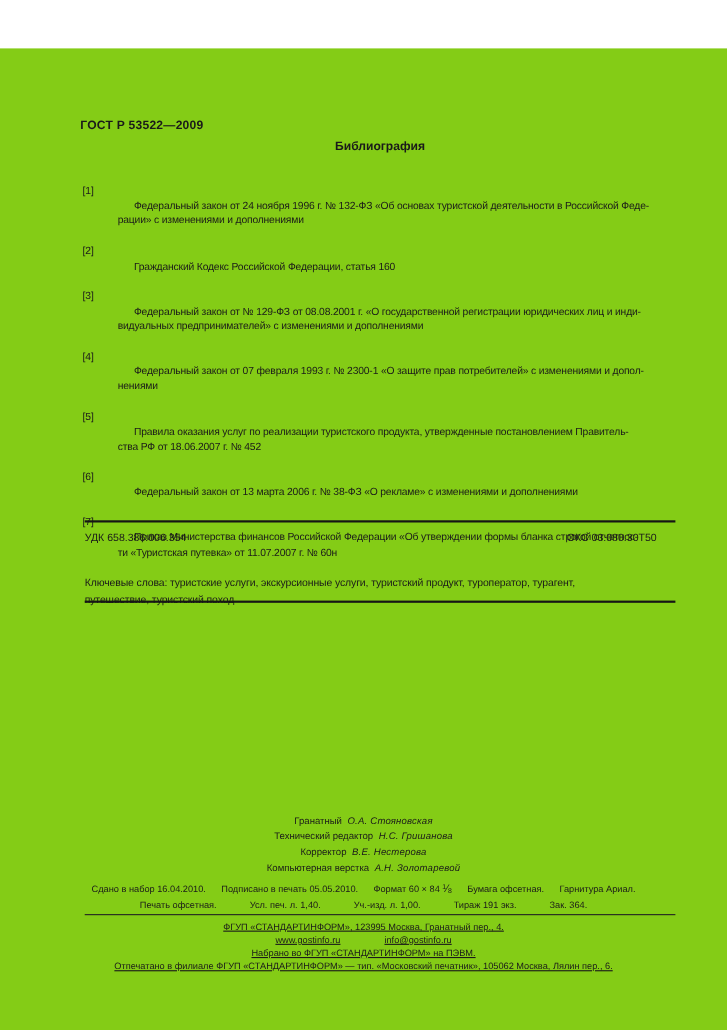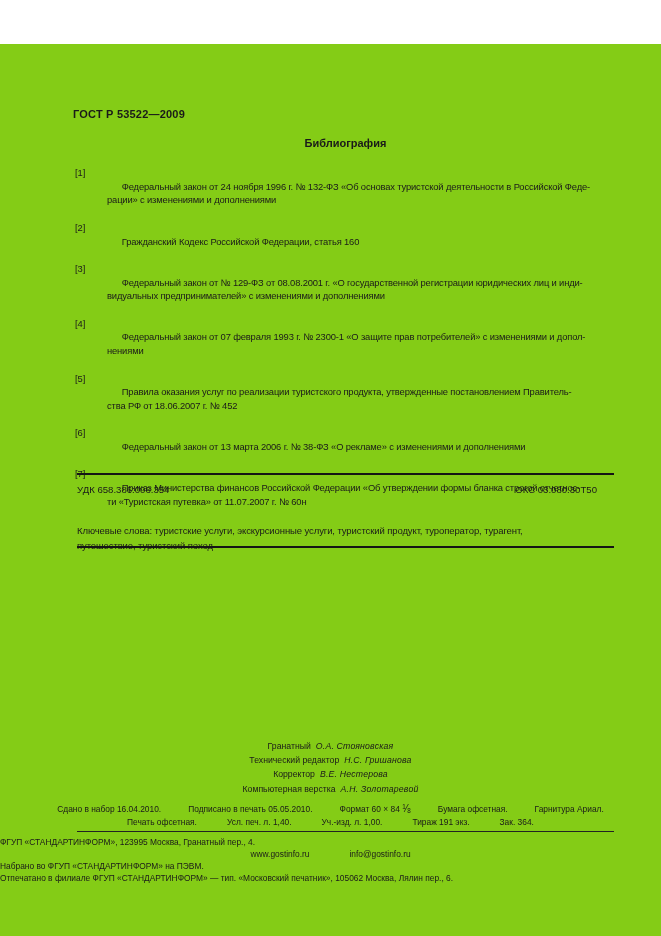--- a/index.html
+++ b/index.html
@@ -11,21 +11,21 @@
     overflow: hidden;
     position: relative;
   }
   .page { position: relative; width: 661px; height: 936px; background: #84cc16; margin-top: 44px; }
 
   .doc-code {
     position: absolute; left: 73px; top: 64px;
     font-size: 11px; font-weight: bold; letter-spacing: 0.2px;
   }
   .section-title {
-    position: absolute; left: 77px; top: 93px; width: 537px;
+    position: absolute; left: 77px; top: 83px; width: 537px;
     text-align: center; font-size: 11px; font-weight: bold;
   }
 
   .bib-list { position: absolute; left: 75px; top: 122px; width: 560px; }
   .bib-item {
     position: relative;
     padding-left: 32px;
     font-size: 9.4px; line-height: 13.7px; letter-spacing: -0.15px;
     white-space: pre;
   }
@@ -57,30 +57,30 @@
     position: absolute; left: 0; top: 695px; width: 661px;
     text-align: center; font-size: 8.7px; line-height: 14.2px;
   }
   .credit-name { font-style: italic; margin-left: 5px; letter-spacing: 0.2px; }
 
   .imprint {
     position: absolute; left: 40px; width: 581px;
     display: flex; justify-content: center; align-items: baseline;
     font-size: 8.4px; white-space: pre;
   }
-  .imprint-1 { top: 759px; gap: 27px; }
+  .imprint-1 { top: 759px; gap: 14px; }
   .imprint-2 { top: 773px; gap: 30px; }
 
   .frac-num { font-size: 6.3px; vertical-align: 3px; }
   .frac-slash { font-size: 10px; }
   .frac-den { font-size: 6.3px; vertical-align: -1px; }
 
   .footer {
     position: absolute; left: 0; top: 793px; width: 661px;
-    font-size: 8.4px; line-height: 11.9px;
+    text-align: center; font-size: 8.4px; line-height: 11.9px; text-decoration: underline;
   }
   .footer-contacts {
     display: flex; justify-content: center; gap: 40px;
   }
 </style>
 </head>
 <body>
 
 <div class="page">
 

